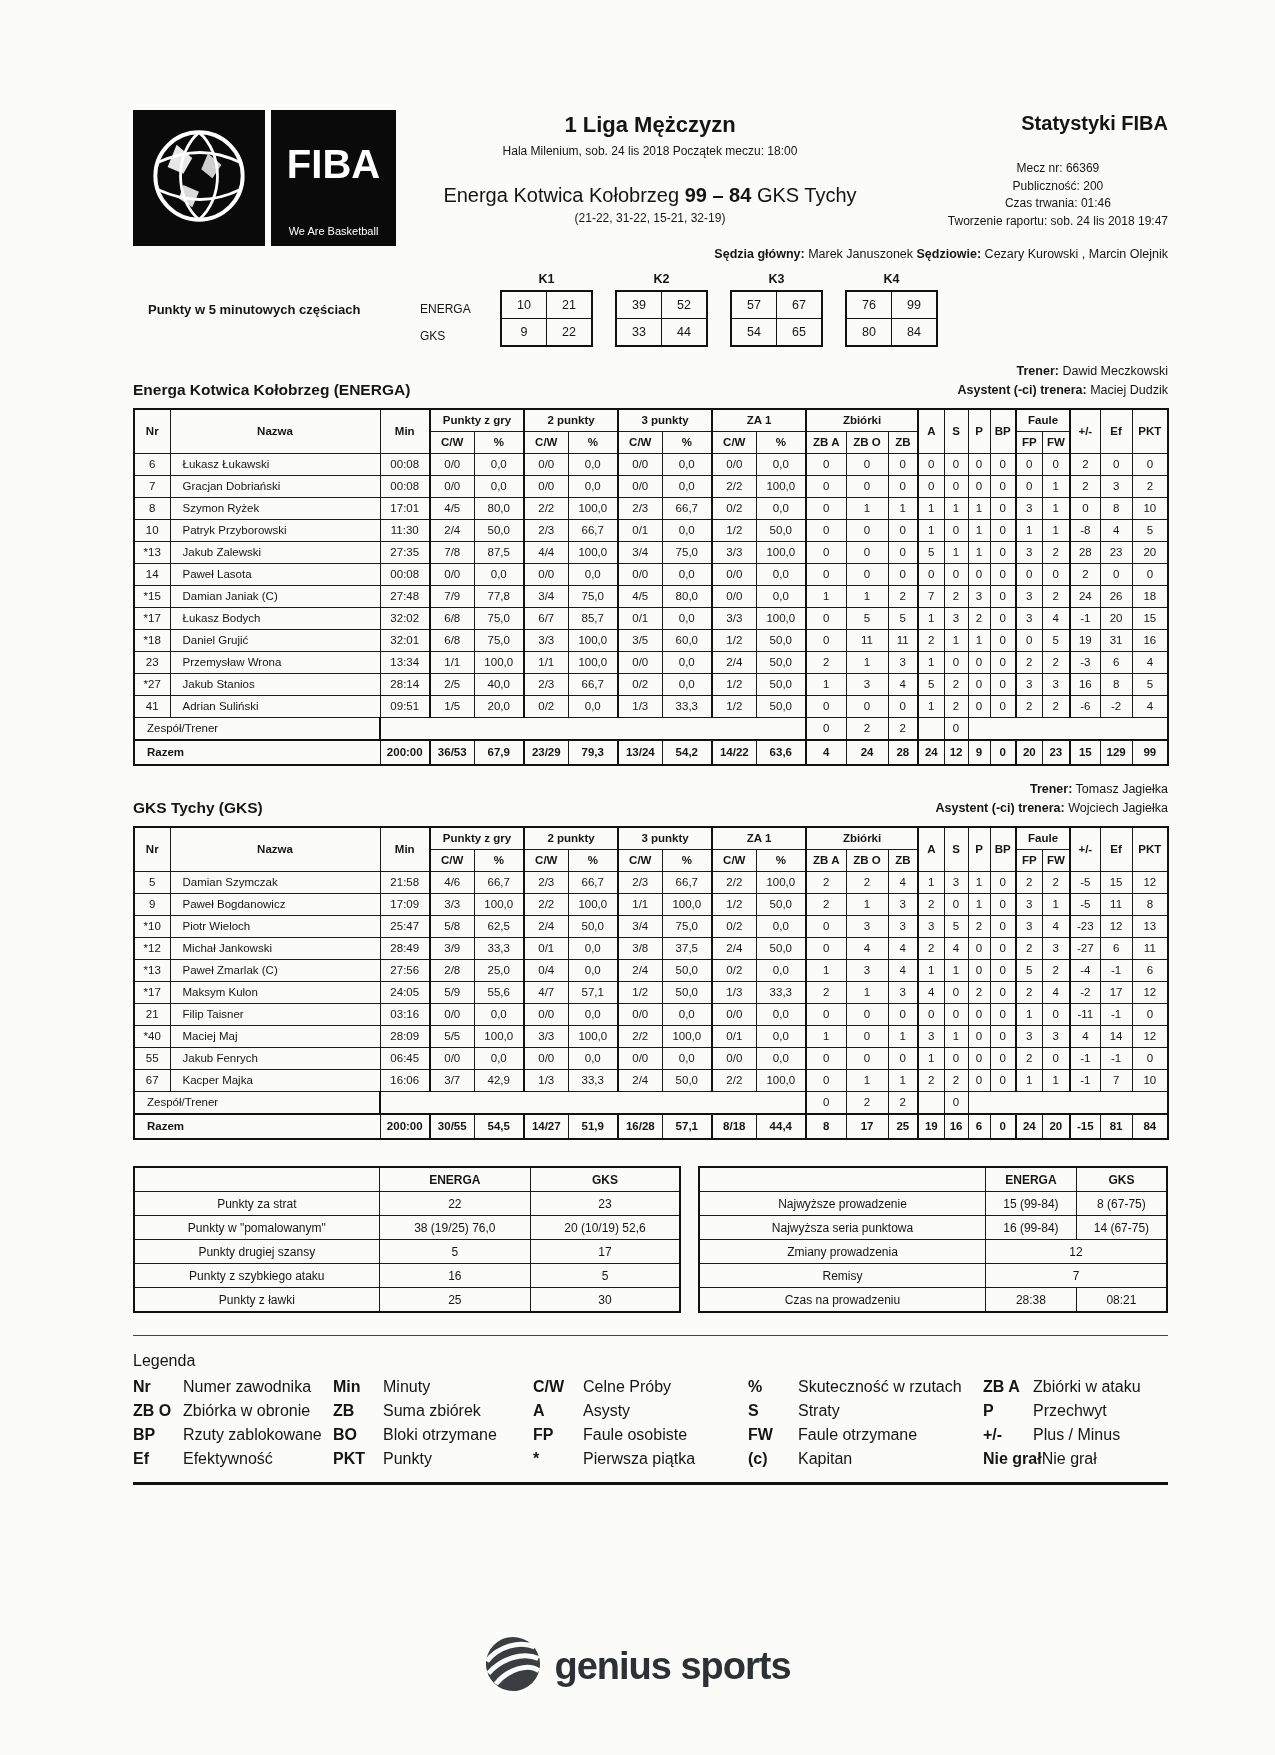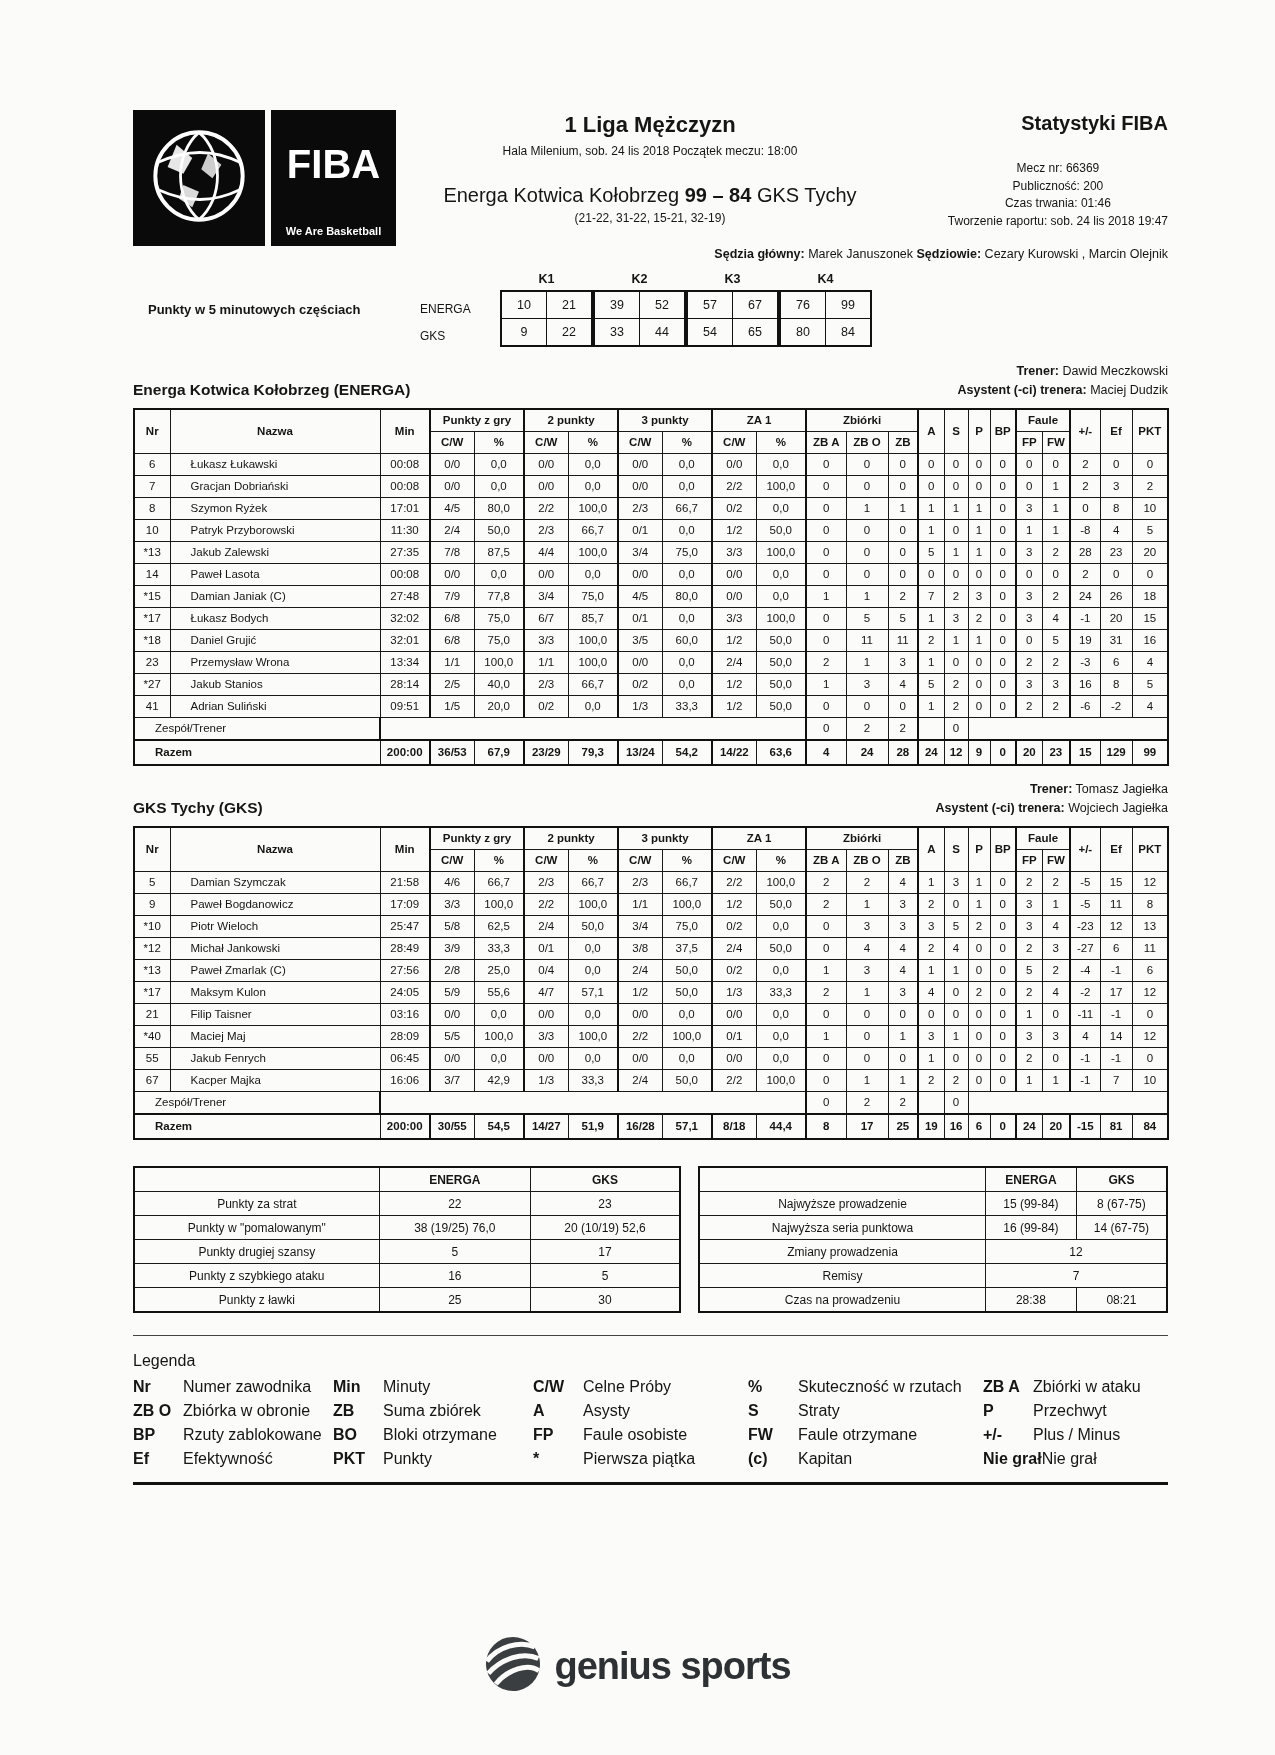--- a/index.html
+++ b/index.html
@@ -7,51 +7,51 @@
     width:1275px;height:1755px;position:relative;overflow:hidden;
     background:#fbfbfa;color:#151515;
     font-family:"Liberation Sans", sans-serif;
     -webkit-font-smoothing:antialiased;
   }
   
   .abs{position:absolute;}
   .logo-globe{left:133px;top:110px;width:132px;height:136px;background:#0a0a0a;display:flex;align-items:center;justify-content:center;}
   .logo-fiba{left:271px;top:110px;width:125px;height:136px;background:#0a0a0a;color:#fff;display:flex;flex-direction:column;align-items:center;justify-content:space-between;padding:14px 0 9px 0;box-sizing:border-box;}
   .fiba-word{font-size:40px;font-weight:bold;letter-spacing:0px;margin-top:18px;}
-  .fiba-tag{font-size:11px;font-weight:bold;}
+  .fiba-tag{font-size:11px;font-weight:normal;}
   .center-head{left:320px;top:112px;width:660px;text-align:center;}
   .league-title{font-size:22px;font-weight:bold;}
   .venue-line{font-size:12px;margin-top:6px;}
   .match-line{font-size:20px;margin-top:26px;}
   .match-line b{font-weight:bold;}
   .quarters-line{font-size:12px;margin-top:4px;}
   .report-title{right:107px;top:112px;font-size:20px;font-weight:bold;text-align:right;}
   .meta-block{right:107px;top:160px;text-align:center;font-size:12px;line-height:17.5px;}
   .referee-line{right:107px;top:247px;text-align:right;font-size:12.5px;}
   .referee-line b{font-weight:bold;}
   .spacer{height:272px;}
   
   .qwrap{margin-left:148px;display:flex;align-items:flex-start;}
   .qlabel{font-size:13px;font-weight:bold;margin-top:30px;width:272px;}
   .qteams{margin-top:24px;width:66px;text-align:left;font-size:12px;}
   .qteams div{height:27px;line-height:27px;}
-  .qboxes{display:flex;margin-left:14px;}
+  .qboxes{display:flex;gap:22px;margin-left:14px;}
   .qbox .qk{text-align:center;font-size:12.5px;font-weight:bold;height:18px;}
   table.qt{border-collapse:collapse;border:2px solid #111;}
   table.qt td{border:1px solid #111;width:42px;height:24px;text-align:center;font-size:12.5px;}
   
   .team-head{margin:0 107px 0 133px;position:relative;height:40px;}
   .coach-line{position:absolute;right:0;top:0;font-size:12.5px;}
   .team-title{position:absolute;left:0;top:17px;font-size:15.5px;font-weight:bold;}
   .assist-line{position:absolute;right:0;top:19px;font-size:12.5px;}
   .coach-line b,.assist-line b{font-weight:bold;}
   table.stat{border-collapse:collapse;table-layout:fixed;width:1035px;margin:4px 0 0 133px;border:2px solid #111;}
   table.stat th,table.stat td{border:1px solid #1a1a1a;font-size:11.5px;text-align:center;padding:0 1px;height:21px;line-height:1.05;overflow:hidden;white-space:nowrap;}
   table.stat th{font-weight:bold;}
-  table.stat td.name{text-align:left;padding-left:20px;}
+  table.stat td.name{text-align:left;padding-left:12px;}
   table.stat .gl{border-left:2px solid #111;}
   table.stat tr.total td{font-weight:bold;border-top:2px solid #111;height:23px;}
   table.stat tr.teamrow td{height:21px;}
   table.stat tr.teamrow td.name{font-weight:normal;}
   
   .sumwrap{margin:26px 0 0 133px;width:1035px;display:flex;justify-content:space-between;}
   table.sum{border-collapse:collapse;border:2px solid #111;}
   table.sum td,table.sum th{border:1px solid #1a1a1a;font-size:12px;text-align:center;height:23px;padding:0 4px;}
   table.sum th{font-weight:bold;}
   table.sum-left{width:548px;}

